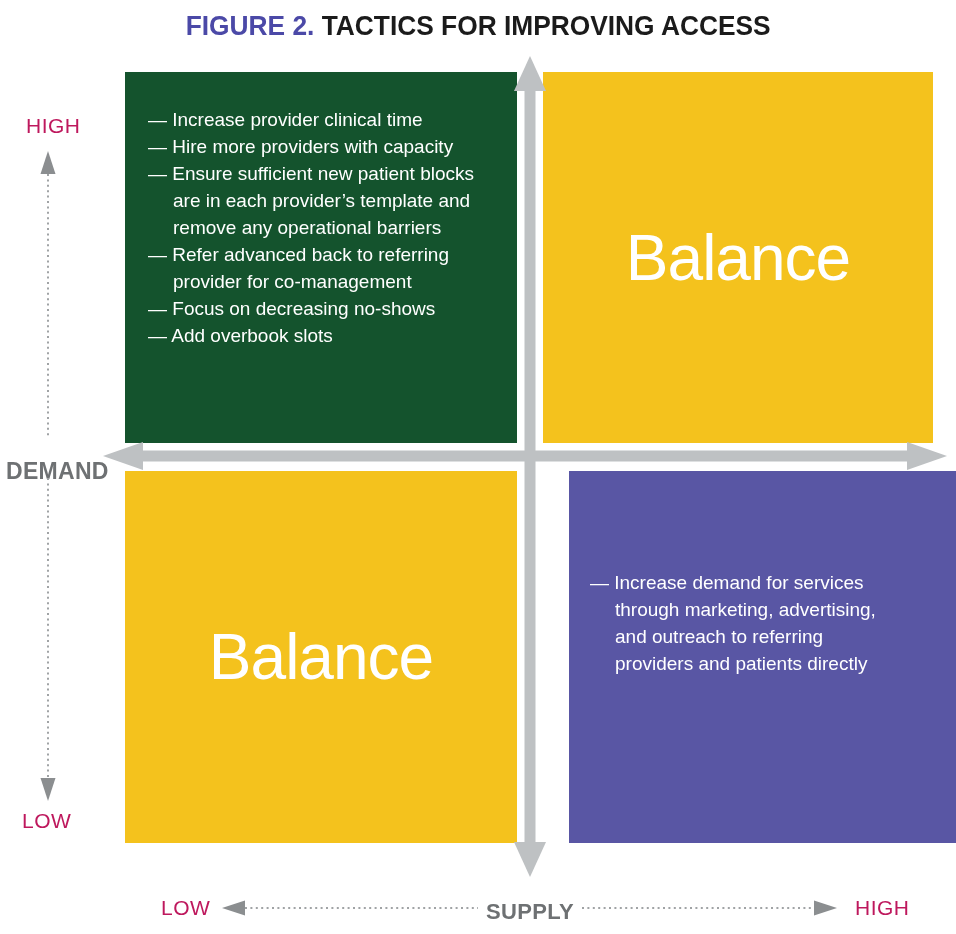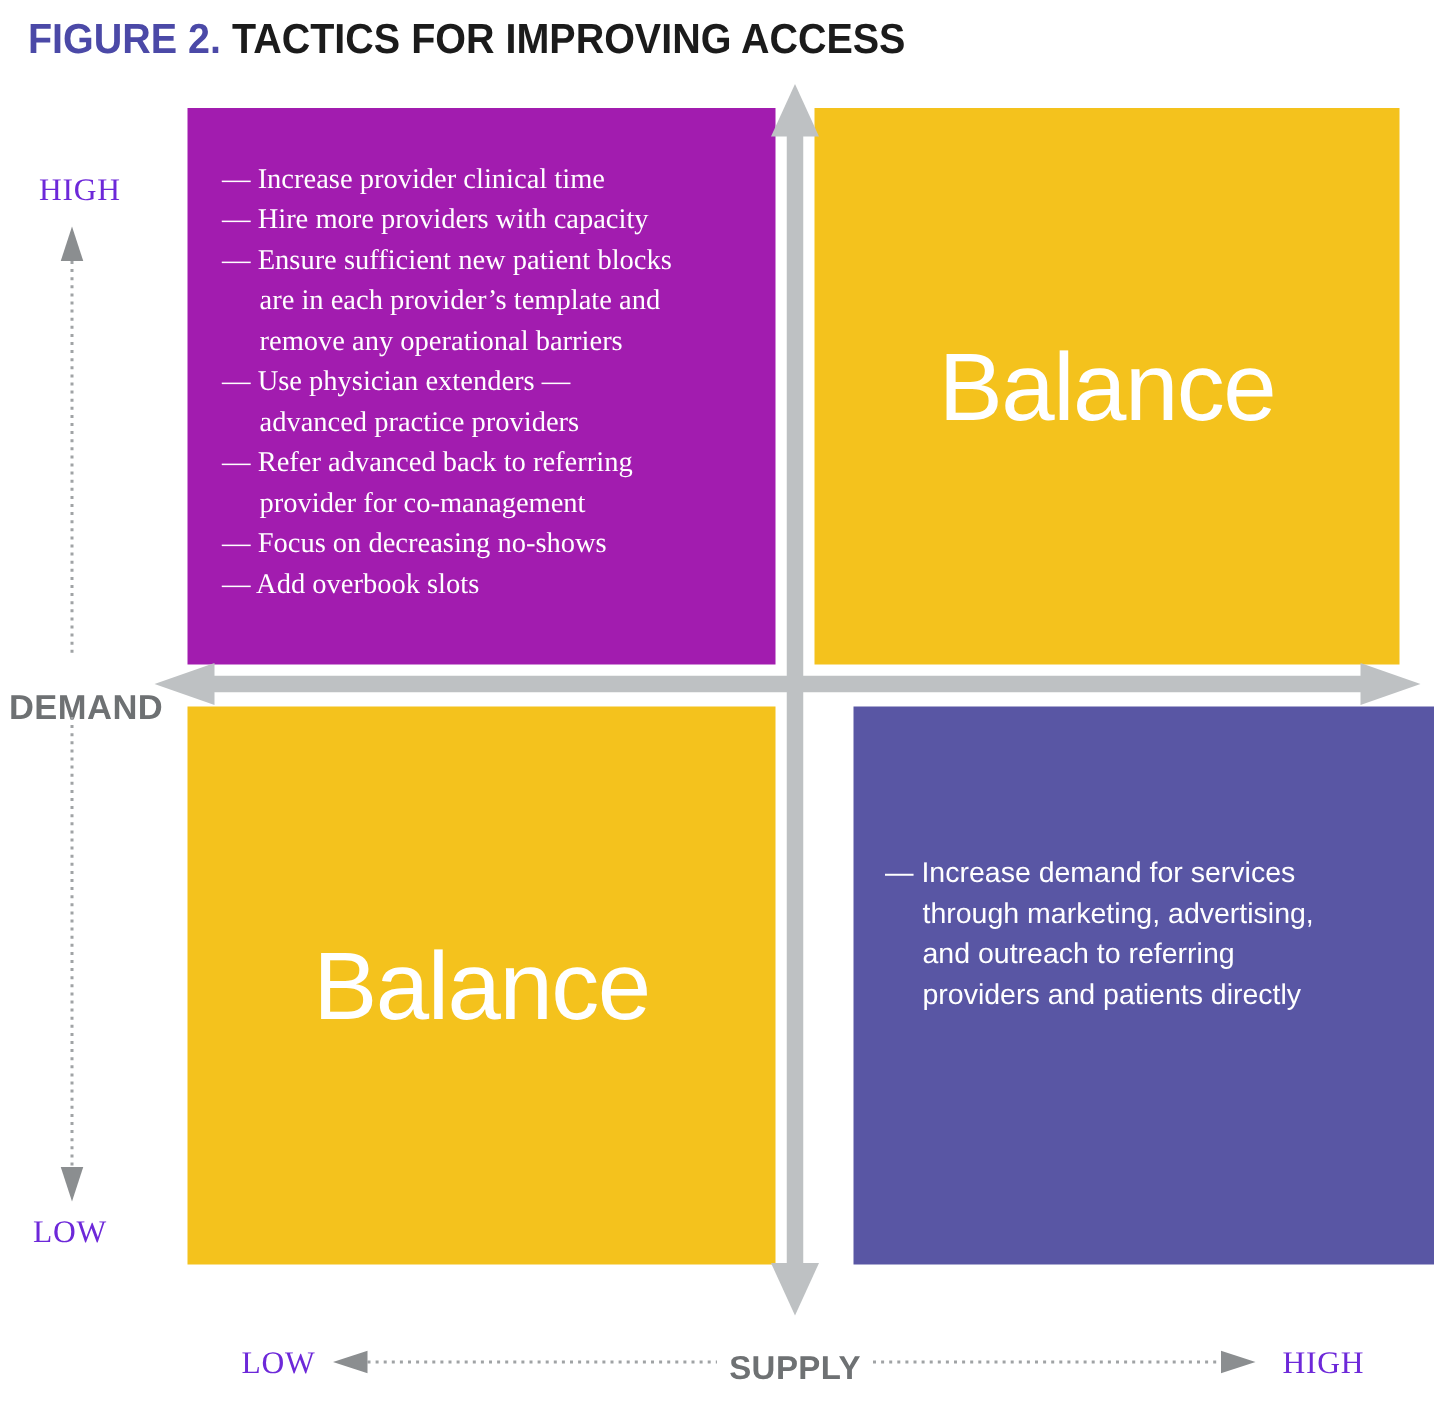--- a/index.html
+++ b/index.html
@@ -10,20 +10,21 @@
     height: 934px;
     background: #ffffff;
     overflow: hidden;
     font-family: "Liberation Sans", sans-serif;
   }
 
   
   .title-wrap {
     position: absolute;
     top: 10px; left: 0; right: 0;
+    text-align: center;
     white-space: nowrap;
   }
   .title-inner {
     display: inline-block;
     transform: scaleX(0.94);
     transform-origin: center;
     font-weight: bold;
     font-size: 28px;
     letter-spacing: 0px;
   }
@@ -59,24 +60,23 @@
     justify-content: center;
     color: #ffffff;
     font-size: 64px;
     font-weight: 400;
     letter-spacing: -1px;
   }
 
   
   .axis-label {
     position: absolute;
-    color: #6d28d9;
+    color: #be185d;
     font-size: 21px;
     letter-spacing: 0.5px;
-    font-family: Liberation Serif, serif;
   }
   .axis-label-bold {
     position: absolute;
     color: #6E7173;
     font-weight: bold;
     letter-spacing: 0.3px;
   }
   .lbl-high-left  { left: 26px;  top: 114px; }
   .lbl-demand     { left: 6px;   top: 458px; font-size: 23px; }
   .lbl-low-left   { left: 22px;  top: 809px; }
@@ -96,29 +96,27 @@
 
 <div class="canvas">
 
   <div class="title-wrap">
     <div class="title-inner">
       <span class="figure-label">FIGURE 2.</span>
       <span class="figure-title">TACTICS FOR IMPROVING ACCESS</span>
     </div>
   </div>
 
-  <div class="quadrant q-tl" style="background: #a21caf; font-family: Liberation Serif, serif;">
+  <div class="quadrant q-tl" style="background: #14532d;">
     <div class="tactics tactics-tl">
         <div class="bullet">— Increase provider clinical time</div>
         <div class="bullet">— Hire more providers with capacity</div>
         <div class="bullet">— Ensure sufficient new patient blocks
 are in each provider’s template and
 remove any operational barriers</div>
-        <div class="bullet">— Use physician extenders —
-advanced practice providers</div>
         <div class="bullet">— Refer advanced back to referring
 provider for co-management</div>
         <div class="bullet">— Focus on decreasing no-shows</div>
         <div class="bullet">— Add overbook slots</div>
       </div>
   </div>
 
   <div class="quadrant q-tr" style="background: rgb(244, 194, 29);">
     <div class="balance">Balance</div>
   </div>

